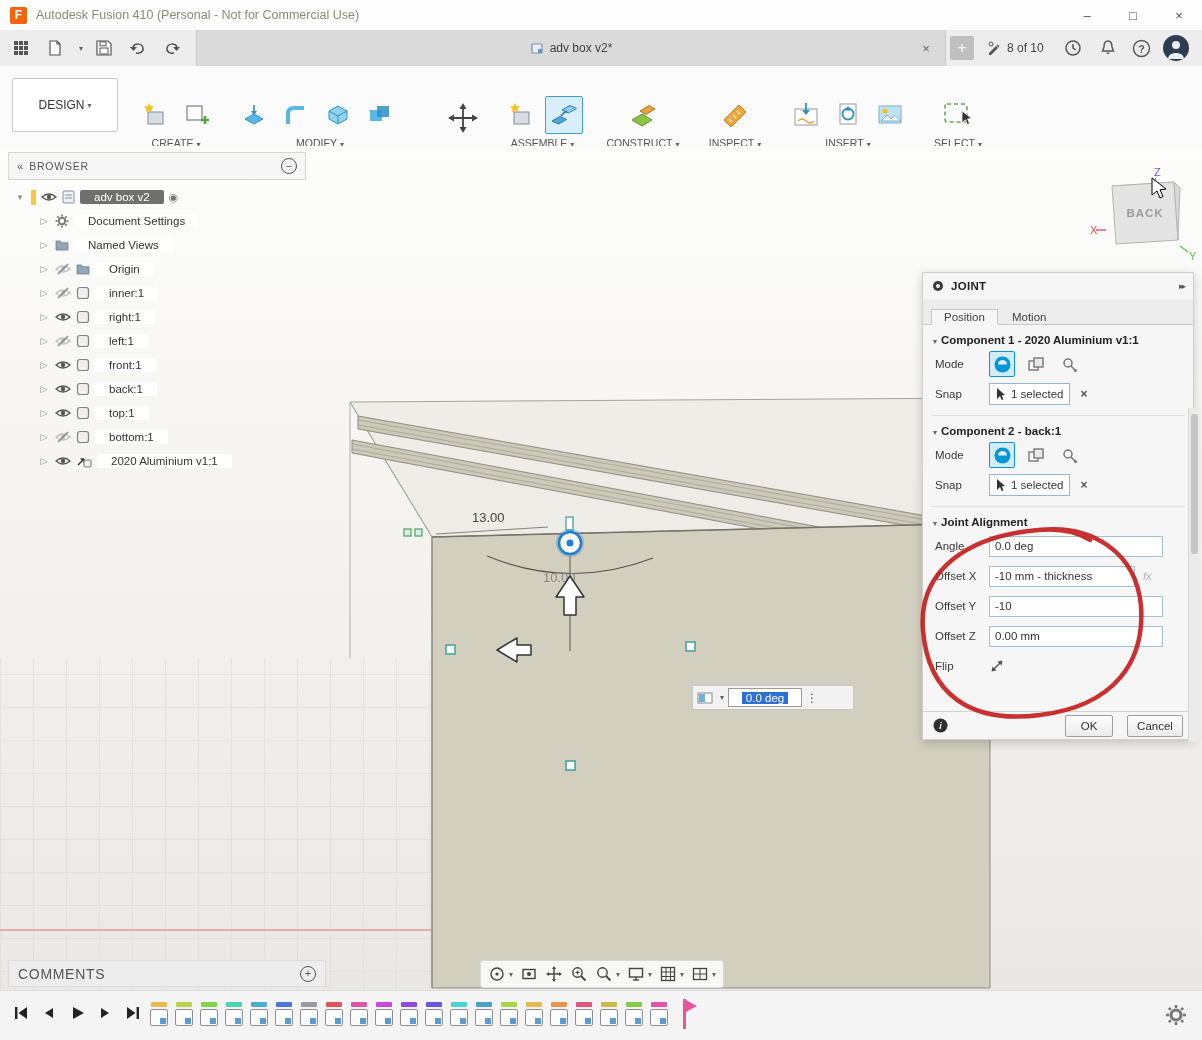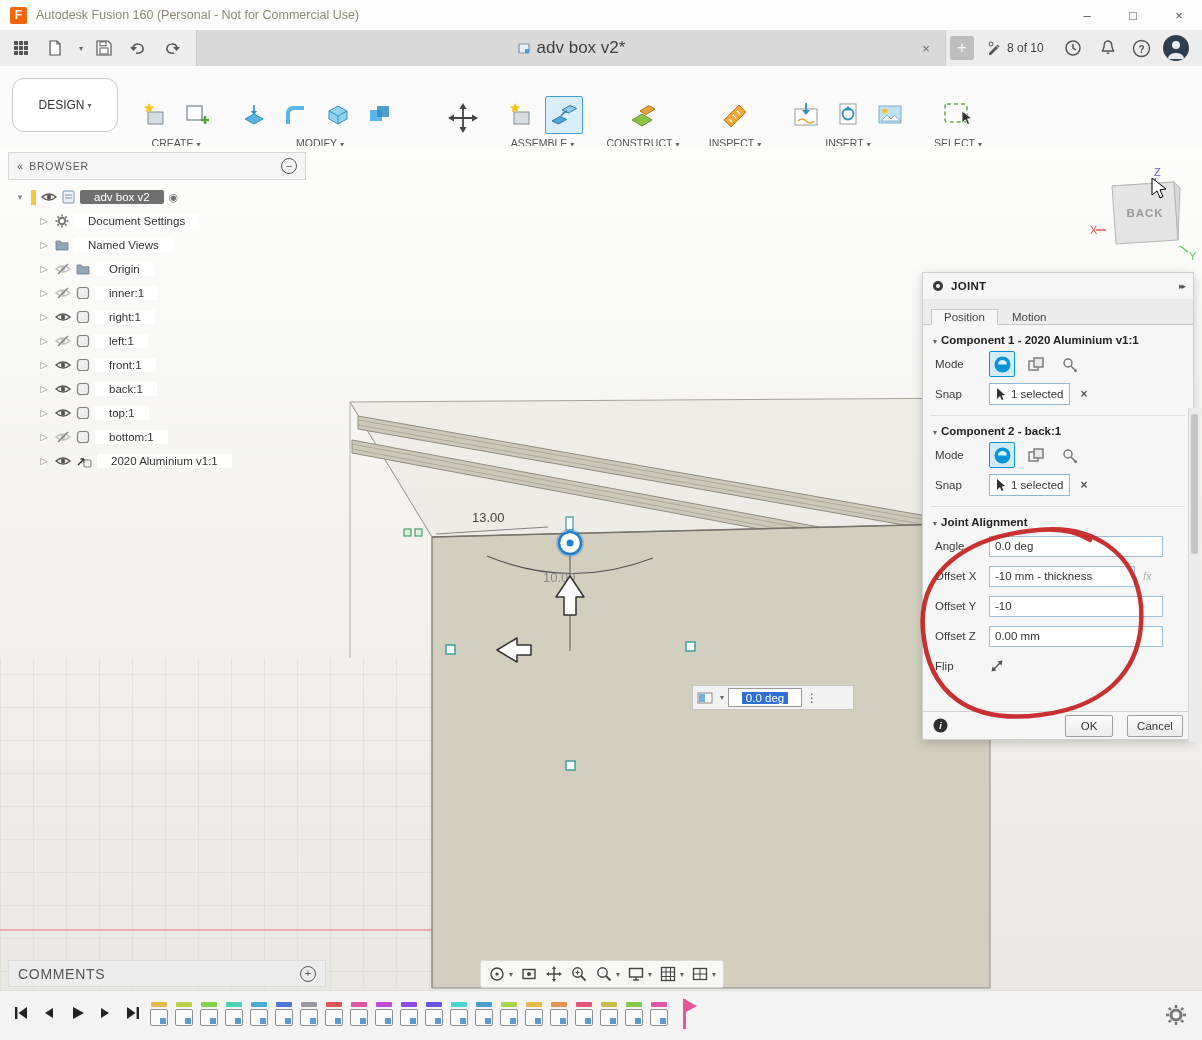--- a/index.html
+++ b/index.html
@@ -16,33 +16,33 @@
   #fusion-logo{width:17px;height:17px;margin-left:10px;background:#f2650b;border-radius:2px;color:#fff;
                font-weight:bold;font-size:12px;display:flex;align-items:center;justify-content:center}
   #title-text{margin-left:9px;font-size:12.5px;color:#8c8a74}
   .winbtn{width:46px;height:29px;display:flex;align-items:center;justify-content:center;color:#555;font-size:13px;cursor:default}
 
   
   #appbar{left:0;top:30px;width:1202px;height:36px;background:#ededed;border-bottom:1px solid #dcdcdc}
   .abicon{width:26px;height:26px;display:flex;align-items:center;justify-content:center}
   #tabstrip{position:absolute;left:196px;top:0;width:748px;height:36px;background:#dadada;
             border-left:1px solid #c9c9c9;border-right:1px solid #c9c9c9;display:flex;align-items:center;justify-content:center}
-  #tab-title{font-size:17px;color:#3f3f3f;margin-left:6px}
+  #tab-title{font-size:12px;color:#3f3f3f;margin-left:6px}
   #tab-close{position:absolute;right:10px;top:9px;width:18px;height:18px;display:flex;align-items:center;justify-content:center;color:#666;font-size:13px}
   #new-tab{position:absolute;left:950px;top:6px;width:24px;height:24px;background:#bfbfbf;border-radius:2px;color:#f7f7f7;
            font-size:17px;display:flex;align-items:center;justify-content:center}
   #version-badge{position:absolute;left:986px;top:0;height:36px;display:flex;align-items:center;gap:5px;font-size:12px;color:#444}
   #avatar{position:absolute;left:1163px;top:5px;width:26px;height:26px;border-radius:50%;background:#2d3e50;overflow:hidden}
 
   
   #ribbon{left:0;top:66px;width:1202px;height:80px;background:#fbfbfb;border-bottom:1px solid #d6d6d6}
   #rtabs{position:absolute;left:146px;top:0;height:26px;display:flex;gap:14px}
   .rtab{padding:5px 9px 4px;font-size:11.5px;letter-spacing:.4px;color:#555}
   .rtab.active{color:#0696d7;box-shadow:inset 0 -3px 0 #0696d7}
-  #design-btn{position:absolute;left:12px;top:12px;width:104px;height:52px;background:#fff;border:1px solid #c9c9c9;border-radius:12px;
+  #design-btn{position:absolute;left:12px;top:12px;width:104px;height:52px;background:#fff;border:1px solid #c9c9c9;border-radius:2px;
               display:flex;align-items:center;justify-content:center;font-size:12px;color:#333}
   .tgroup{position:absolute;top:28px;text-align:center}
   .ticons{display:flex;justify-content:center;align-items:center;height:42px;gap:6px}
   .tool{width:36px;height:36px;display:flex;align-items:center;justify-content:center;border-radius:2px}
   .tool.active{background:#d8eefb;border:1px solid #3f9fd8}
   .tlabel{font-size:10.5px;color:#555;margin-top:1px;white-space:nowrap}
   #move-tool{position:absolute;left:445px;top:34px}
 
   
   #viewport{left:0;top:146px;width:1202px;height:844px;background:linear-gradient(180deg,#fdfdfc 0%,#f4f3f0 45%,#e9e8e4 100%)}
@@ -126,21 +126,21 @@
   #tl-flag .pennant{position:absolute;left:6px;top:1px;width:0;height:0;border-top:6px solid transparent;border-bottom:6px solid transparent;border-left:11px solid #e8559a}
   #tl-gear{position:absolute;right:14px;top:12px}
 </style>
 </head>
 <body>
 
 <div id="app">
 
   <div id="titlebar" class="abs">
     <div id="fusion-logo">F</div>
-    <span id="title-text">Autodesk Fusion 160 (Personal - Not for Commercial Use)</span>
+    <span id="title-text">Autodesk Fusion 410 (Personal - Not for Commercial Use)</span>
     <div class="grow"></div>
     <div class="winbtn">–</div>
     <div class="winbtn">□</div>
     <div class="winbtn">×</div>
   </div>
 
   <div id="appbar" class="abs">
     <div class="flex" style="height:36px;padding-left:8px;gap:8px">
       <div class="abicon">
         <svg width="16" height="16">

